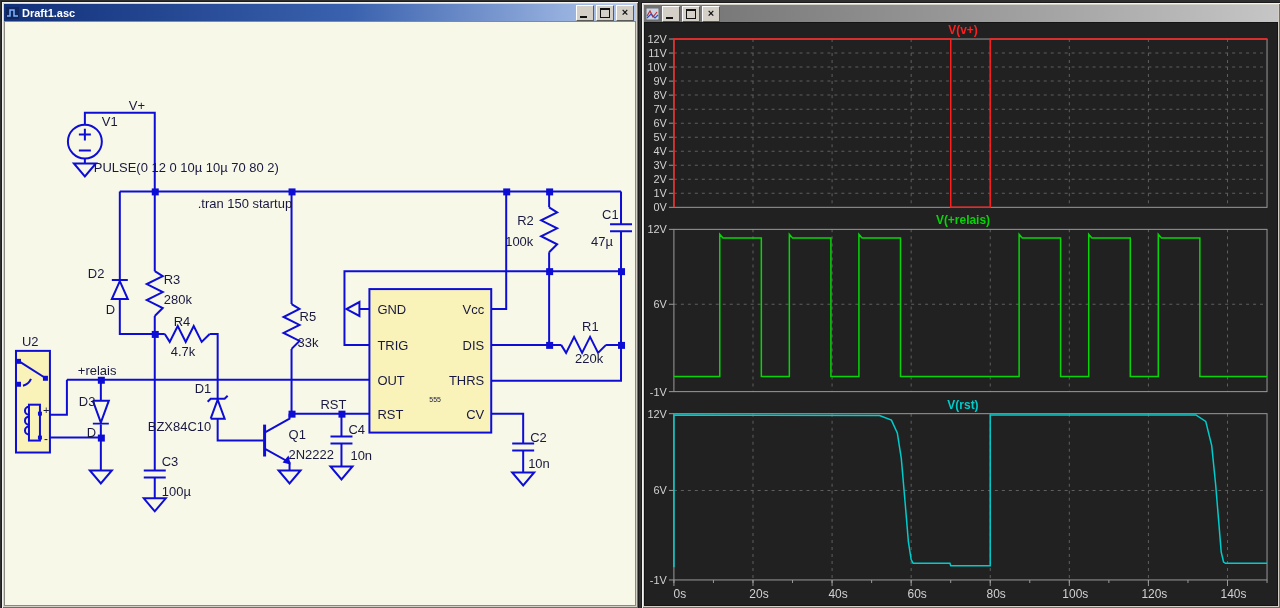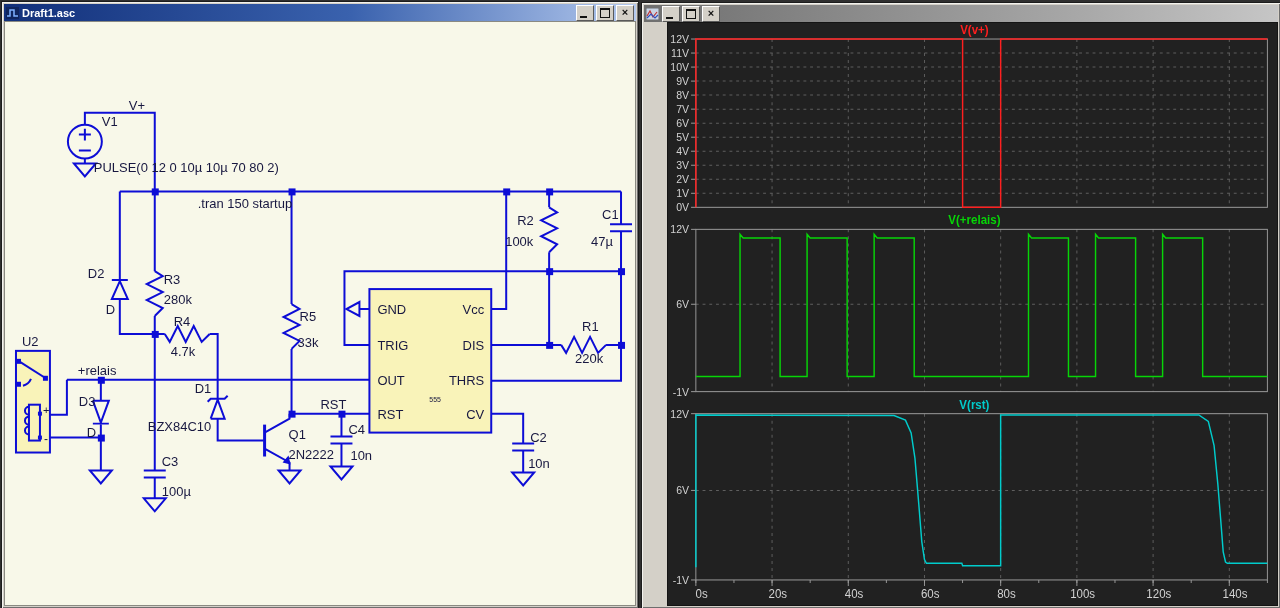--- a/index.html
+++ b/index.html
@@ -15,21 +15,21 @@
   .tbtns{display:flex;gap:2px;flex:0 0 auto;}
   .tbtn{width:16px;height:14px;background:#d4d0c8;border:1px solid;
         border-color:#ffffff #5a5a5a #5a5a5a #ffffff;position:relative;cursor:default;}
   .g-min::after{content:"";position:absolute;left:3px;bottom:2px;width:7px;height:2px;background:#111;}
   .g-max::after{content:"";position:absolute;left:3px;top:2px;width:8px;height:7px;
         border:1px solid #111;border-top-width:2px;}
   .g-cls{font-size:11px;font-weight:bold;color:#111;text-align:center;line-height:12px;}
   .canvas{position:absolute;left:2px;right:2px;top:19px;bottom:2px;background:#f8f8e9;
         border:1px solid #8a8a82;}
   .panel{position:absolute;left:2px;right:2px;top:19px;bottom:2px;background:#212121;
-        border:1px solid #141414;margin-left:23px;}
+        border:1px solid #141414;}
   svg{display:block;}
   .wire{stroke:#0d0dd6;stroke-width:2;fill:none;}
   .sym{stroke:#0d0dd6;stroke-width:2;fill:none;}
   .symfill{fill:#0d0dd6;stroke:none;}
   .body555{fill:#f9f3b9;stroke:#0d0dd6;stroke-width:2;}
 </style>
 </head>
 <body>
 
 <div id="screen">

